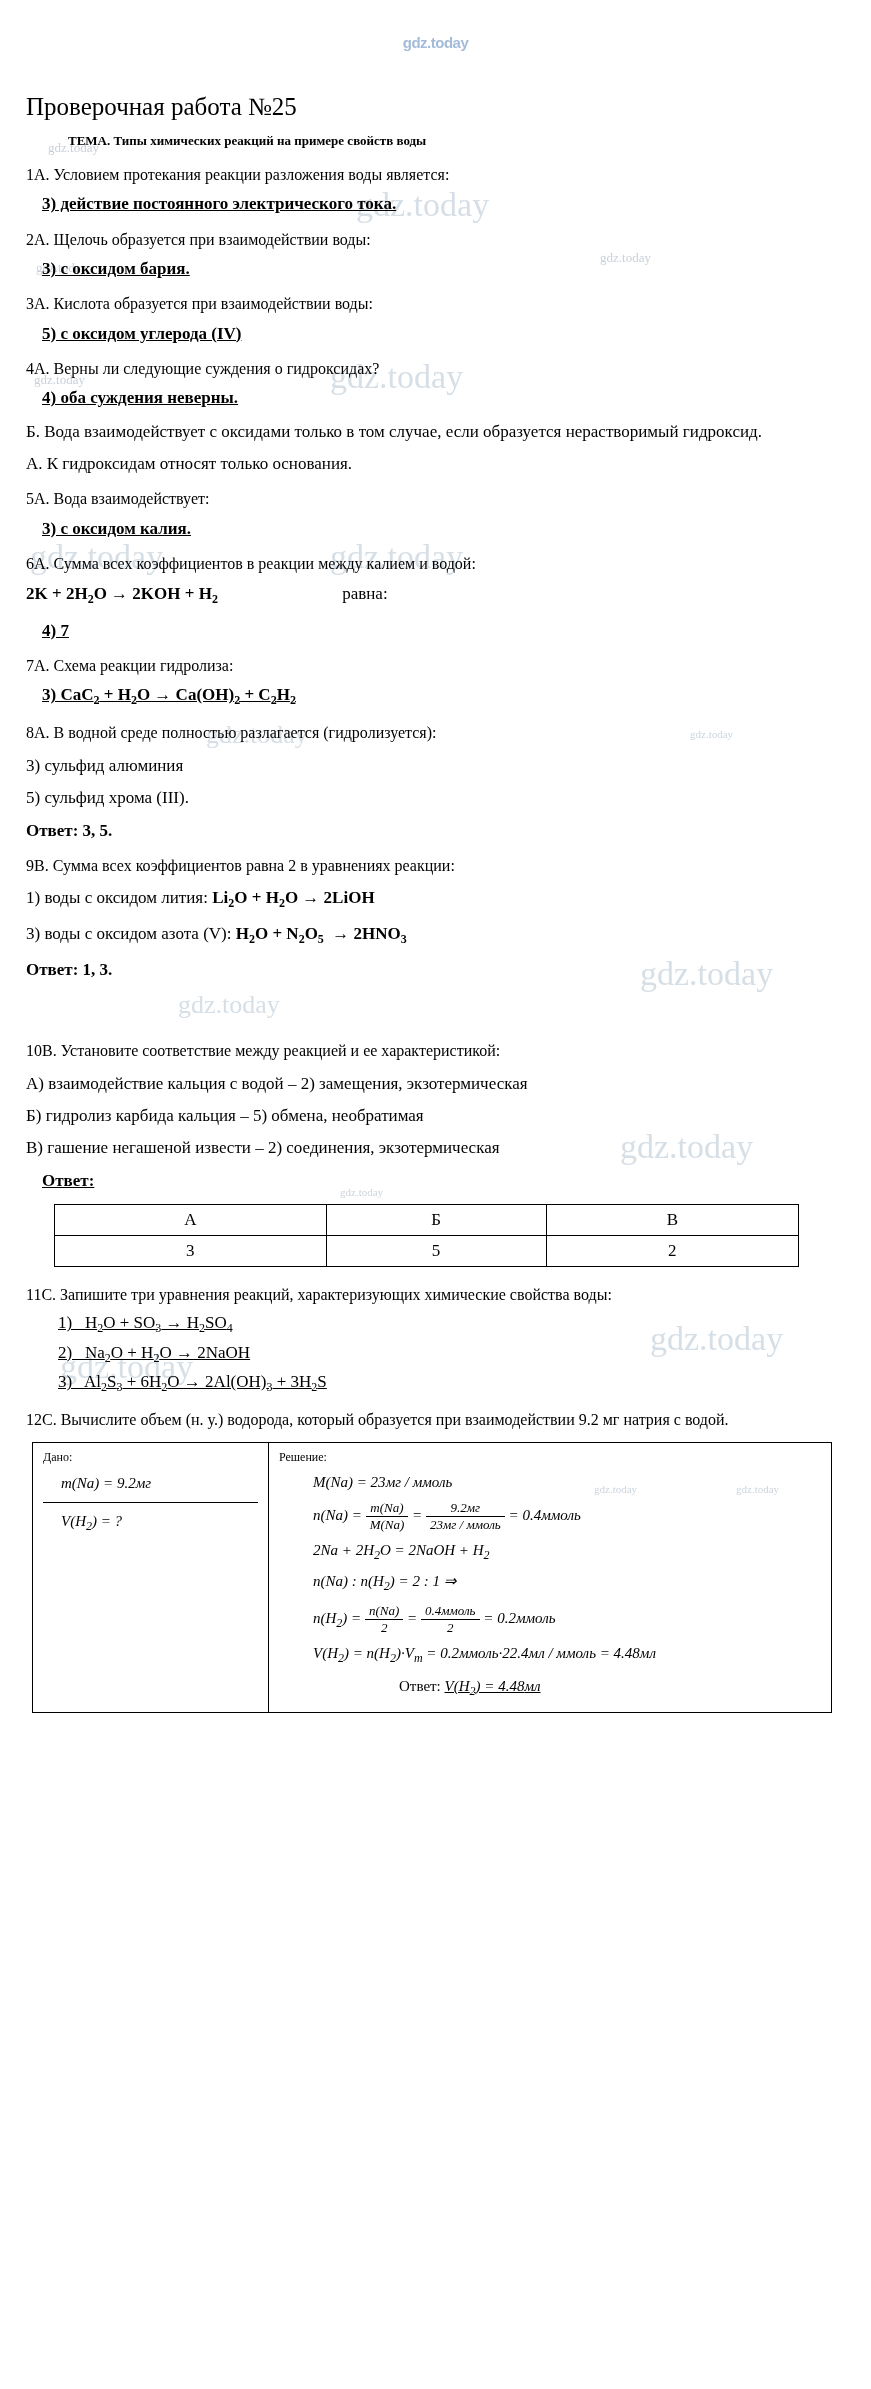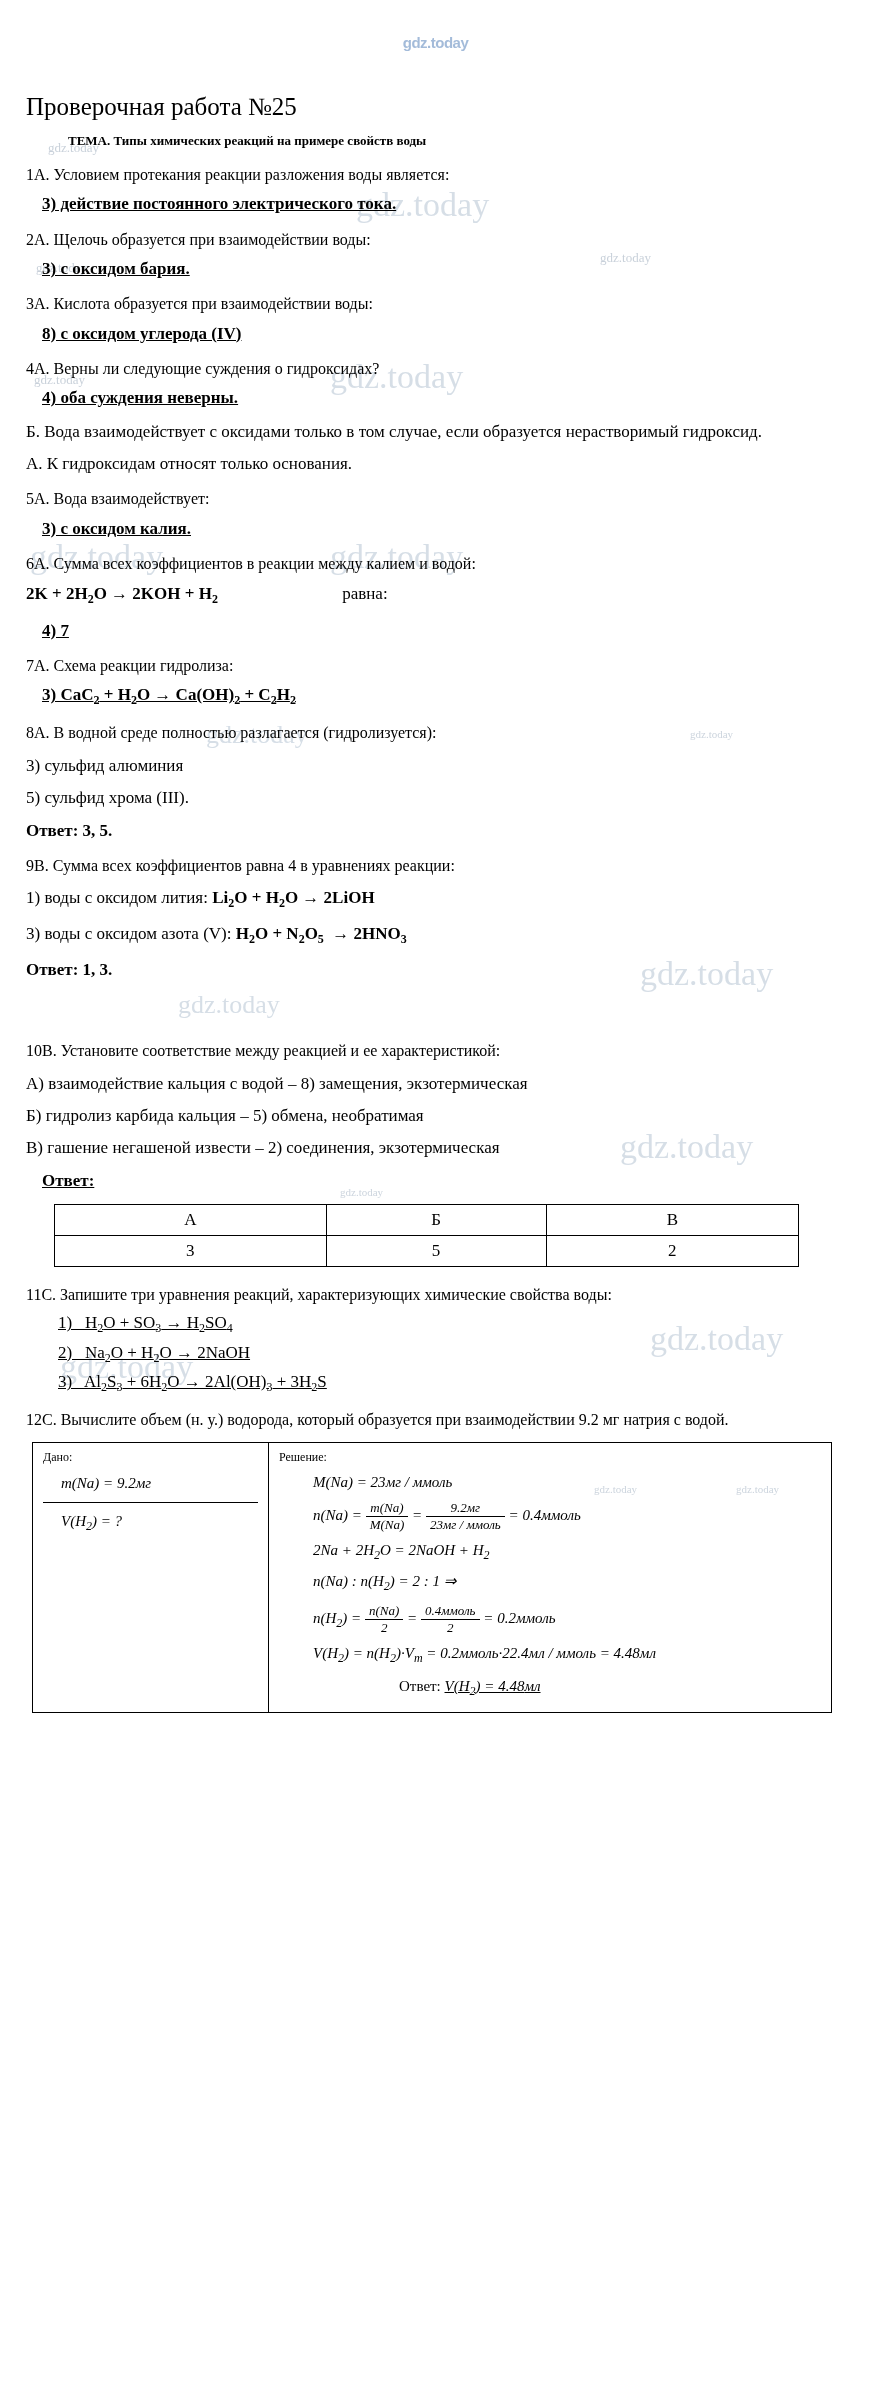--- a/index.html
+++ b/index.html
@@ -178,21 +178,21 @@
       <b>Типы химических реакций на примере свойств воды</b>
     </div>
 
     <p class="q">1А. Условием протекания реакции разложения воды является:</p>
     <p class="ans"><span class="ul">3) действие постоянного электрического тока.</span></p>
 
     <p class="q">2А. Щелочь образуется при взаимодействии воды:</p>
     <p class="ans"><span class="ul">3) с оксидом бария.</span></p>
 
     <p class="q">3А. Кислота образуется при взаимодействии воды:</p>
-    <p class="ans"><span class="ul">8) с оксидом углерода (IV)</span></p>
+    <p class="ans"><span class="ul">5) с оксидом углерода (IV)</span></p>
 
     <p class="q">4А. Верны ли следующие суждения о гидроксидах?</p>
     <p class="ans"><span class="ul">4) оба суждения неверны.</span></p>
     <p class="plain">Б. Вода взаимодействует с оксидами только в том случае, если образуется нерастворимый гидроксид.</p>
     <p class="plain">А. К гидроксидам относят только основания.</p>
 
     <p class="q">5А. Вода взаимодействует:</p>
     <p class="ans"><span class="ul">3) с оксидом калия.</span></p>
 
     <p class="q">6А. Сумма всех коэффициентов в реакции между калием и водой:</p>
@@ -203,33 +203,33 @@
     <p class="ans"><span class="ul">4) 7</span></p>
 
     <p class="q">7А. Схема реакции гидролиза:</p>
     <p class="ans"><span class="ul">3) CaC<span class="sub">2</span> + H<span class="sub">2</span>O → Ca(OH)<span class="sub">2</span> + C<span class="sub">2</span>H<span class="sub">2</span></span></p>
 
     <p class="q">8А. В водной среде полностью разлагается (гидролизуется):</p>
     <p class="opt">3) сульфид алюминия</p>
     <p class="opt">5) сульфид хрома (III).</p>
     <p class="ans">Ответ: 3, 5.</p>
 
-    <p class="q">9В. Сумма всех коэффициентов равна 4 в уравнениях реакции:</p>
+    <p class="q">9В. Сумма всех коэффициентов равна 2 в уравнениях реакции:</p>
     <p class="opt">
       <span>1) воды с оксидом лития: </span><b>Li<span class="sub">2</span>O + H<span class="sub">2</span>O → 2LiOH</b>
     </p>
     <p class="opt">
       <span>3) воды с оксидом азота (V): </span><b>H<span class="sub">2</span>O + N<span class="sub">2</span>O<span class="sub">5</span> &nbsp;→ 2HNO<span class="sub">3</span></b>
     </p>
     <p class="ans">Ответ: 1, 3.</p>
 
     <div style="height:34px;"></div>
 
     <p class="q">10В. Установите соответствие между реакцией и ее характеристикой:</p>
-    <p class="opt">А) взаимодействие кальция с водой – 8) замещения, экзотермическая</p>
+    <p class="opt">А) взаимодействие кальция с водой – 2) замещения, экзотермическая</p>
     <p class="opt">Б) гидролиз карбида кальция – 5) обмена, необратимая</p>
     <p class="opt">В) гашение негашеной извести – 2) соединения, экзотермическая</p>
     <p class="ans indent"><span class="ul">Ответ:</span></p>
 
     <table class="match">
       <tbody>
           <tr>
         <td class="h">А</td>
         <td class="h">Б</td>
         <td class="h">В</td>

